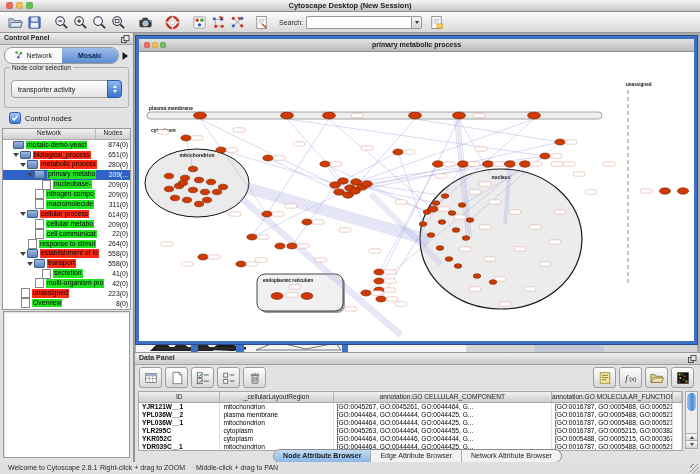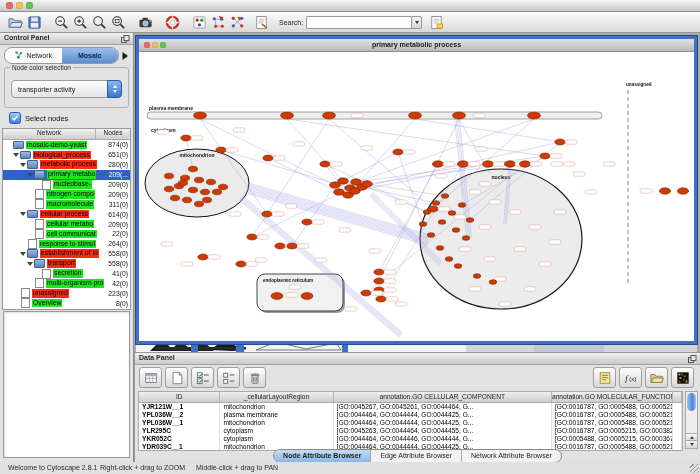--- a/index.html
+++ b/index.html
@@ -114,20 +114,21 @@
   .grip{position:absolute;right:1px;bottom:1px;width:9px;height:9px;
     background:repeating-linear-gradient(135deg,transparent 0 2px,#9a9a9a 2px 3px)}
 </style>
 </head>
 <body>
 
 <div class="titlebar">
   <div class="tl red"></div>
   <div class="tl yel"></div>
   <div class="tl grn"></div>
+  <div class="wtitle">Cytoscape Desktop (New Session)</div>
 </div>
 
 <div class="toolbar">
   <span id="tb-icons" style="display:flex;align-items:center">
       <span class="tbi">
         <svg viewBox="0 0 16 16">
           <path d="M1 13V4h4.5L7 6h7v7Z" fill="#b9c6dd" stroke="#4a5a7a" stroke-width="0.8"></path>
           <path d="M1.5 13 L4 8h11.5l-2.5 5Z" fill="#dde7f6" stroke="#4a5a7a" stroke-width="0.8"></path>
         </svg>
       </span>
@@ -277,21 +278,21 @@
           <i class="dn"></i>
         </span>
     </div>
   </div>
   <div class="checkrow">
     <span class="checkbox">
       <svg width="8" height="8" viewBox="0 0 8 8">
           <path d="M1.5 4 L3.2 6 L6.5 1.8" stroke="#fff" stroke-width="1.4" fill="none"></path>
         </svg>
     </span>
-    <span>Select nodes</span>
+    <span>Control nodes</span>
   </div>
   <div class="tree">
     <div class="tree-head">
       <div class="th-net">Network</div>
       <div class="th-nodes">Nodes</div>
     </div>
     <div id="tree-rows">
         <div class="tree-row">
           <span style="width: 3px; flex: 0 0 auto;"></span>
           <span class="tri-sp"></span>

